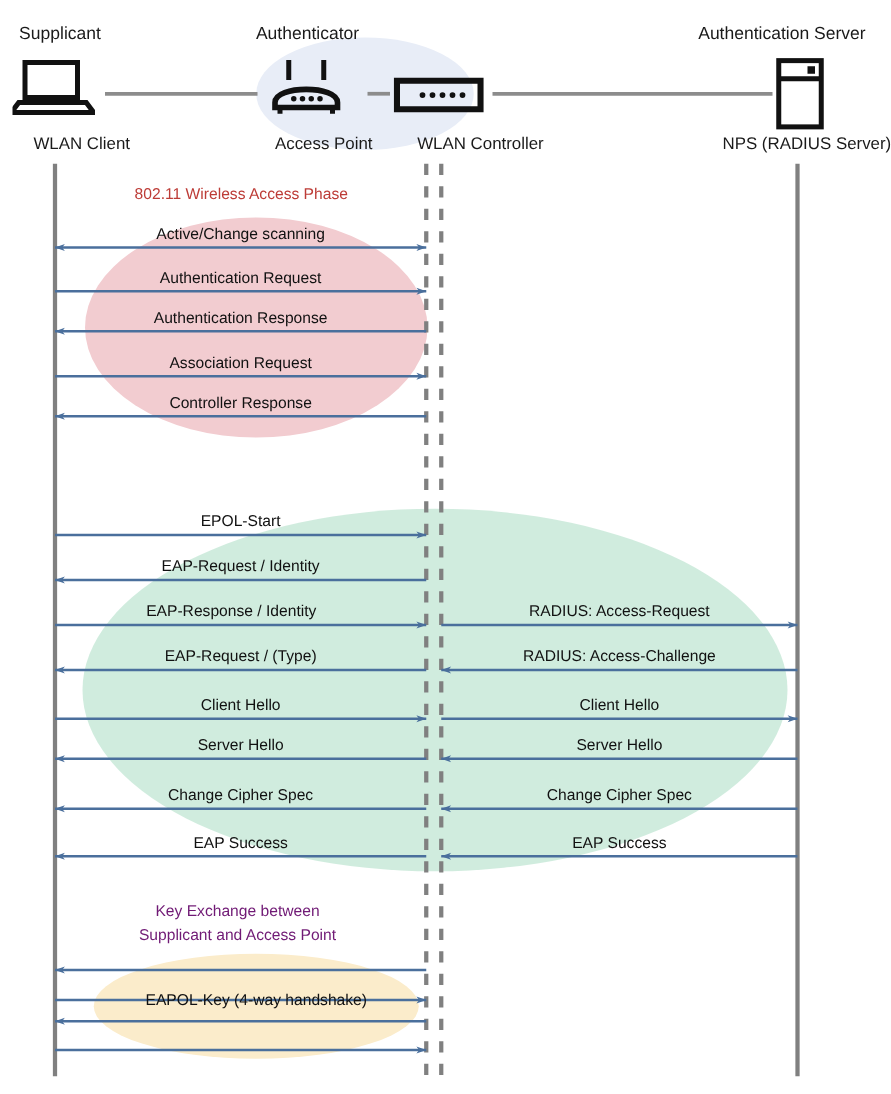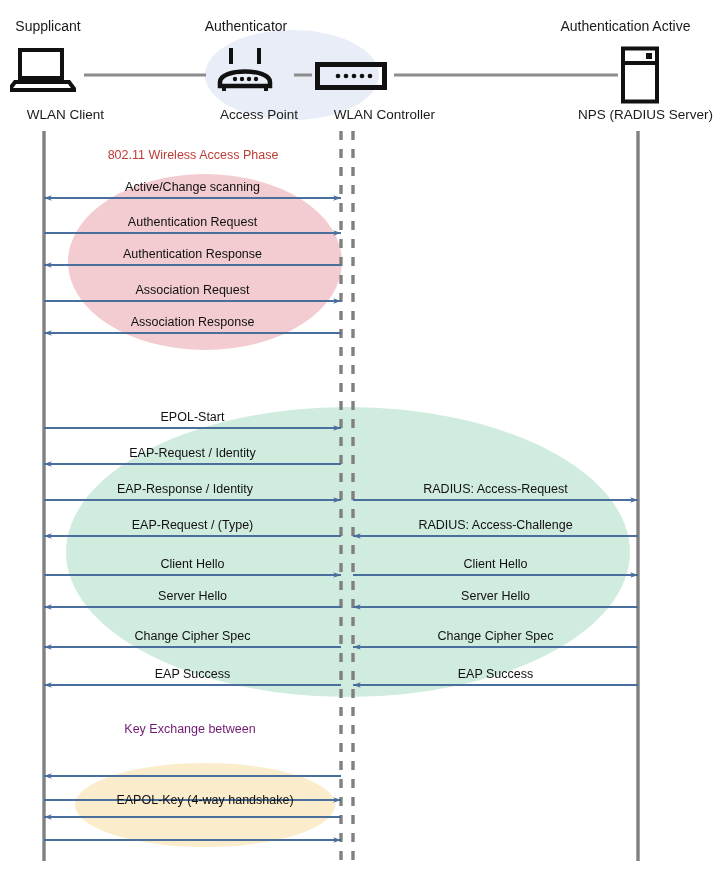--- a/index.html
+++ b/index.html
@@ -153,38 +153,39 @@
         <line x1="3" y1="17" x2="37" y2="17" stroke="#111111" stroke-width="4"></line>
         <rect x="26" y="7" width="6" height="6" fill="#111111"></rect>
       </svg>
     </div>
   </div>
 
   <div class="layer" id="text-layer">
 
     <div class="node-title" style="left:0px;top:19px;width:96px;">Supplicant</div>
     <div class="node-title" style="left:196px;top:19px;width:100px;">Authenticator</div>
-    <div class="node-title" style="left:538px;top:19px;width:175px;">Authentication Active</div>
+    <div class="node-title" style="left:538px;top:19px;width:175px;">Authentication Server</div>
 
     <div class="node-sub" style="left:0px;top:108px;width:104px;">WLAN Client</div>
     <div class="node-sub" style="left:194px;top:108px;width:104px;">Access Point</div>
     <div class="node-sub" style="left:300px;top:108px;width:135px;">WLAN Controller</div>
     <div class="node-sub" style="left:548px;top:108px;width:165px;">NPS (RADIUS Server)</div>
 
     <div class="phase-label phase-wifi" style="left:85px;top:147px;width:216px;">802.11 Wireless Access Phase</div>
     <div class="phase-label phase-key" style="left:88px;top:721px;width:204px;">Key Exchange between</div>
+    <div class="phase-label phase-key" style="left:88px;top:740px;width:204px;">Supplicant and Access Point</div>
 
     <div class="msg-label" style="left:90px;top:793px;width:230px;">EAPOL-Key (4-way handshake)</div>
 
     <div id="label-group">
         <div class="msg-label" style="left: 32.5px; top: 180px; width: 320px;">Active/Change scanning</div>
         <div class="msg-label" style="left: 32.5px; top: 215px; width: 320px;">Authentication Request</div>
         <div class="msg-label" style="left: 32.5px; top: 247px; width: 320px;">Authentication Response</div>
         <div class="msg-label" style="left: 32.5px; top: 283px; width: 320px;">Association Request</div>
-        <div class="msg-label" style="left: 32.5px; top: 315px; width: 320px;">Association Response</div>
+        <div class="msg-label" style="left: 32.5px; top: 315px; width: 320px;">Controller Response</div>
         <div class="msg-label" style="left: 32.5px; top: 410px; width: 320px;">EPOL-Start</div>
         <div class="msg-label" style="left: 32.5px; top: 446px; width: 320px; text-align: center;">EAP-Request / Identity</div>
         <div class="msg-label" style="left: 25px; top: 482px; width: 320px;">EAP-Response / Identity</div>
         <div class="msg-label" style="left: 335.5px; top: 482px; width: 320px;">RADIUS: Access-Request</div>
         <div class="msg-label" style="left: 32.5px; top: 518px; width: 320px;">EAP-Request / (Type)</div>
         <div class="msg-label" style="left: 335.5px; top: 518px; width: 320px;">RADIUS: Access-Challenge</div>
         <div class="msg-label" style="left: 32.5px; top: 557px; width: 320px;">Client Hello</div>
         <div class="msg-label" style="left: 335.5px; top: 557px; width: 320px;">Client Hello</div>
         <div class="msg-label" style="left: 32.5px; top: 589px; width: 320px;">Server Hello</div>
         <div class="msg-label" style="left: 335.5px; top: 589px; width: 320px;">Server Hello</div>

